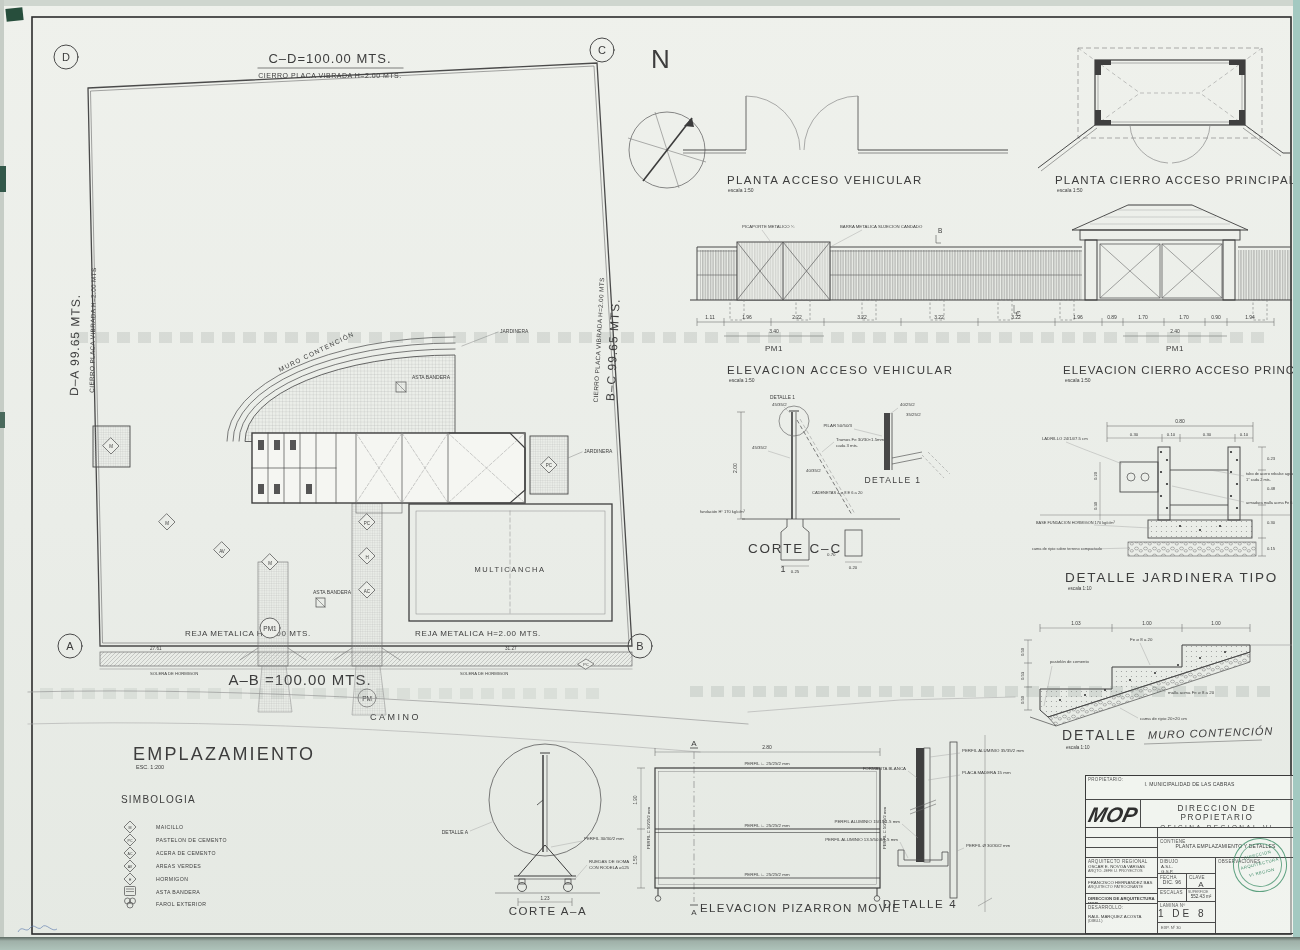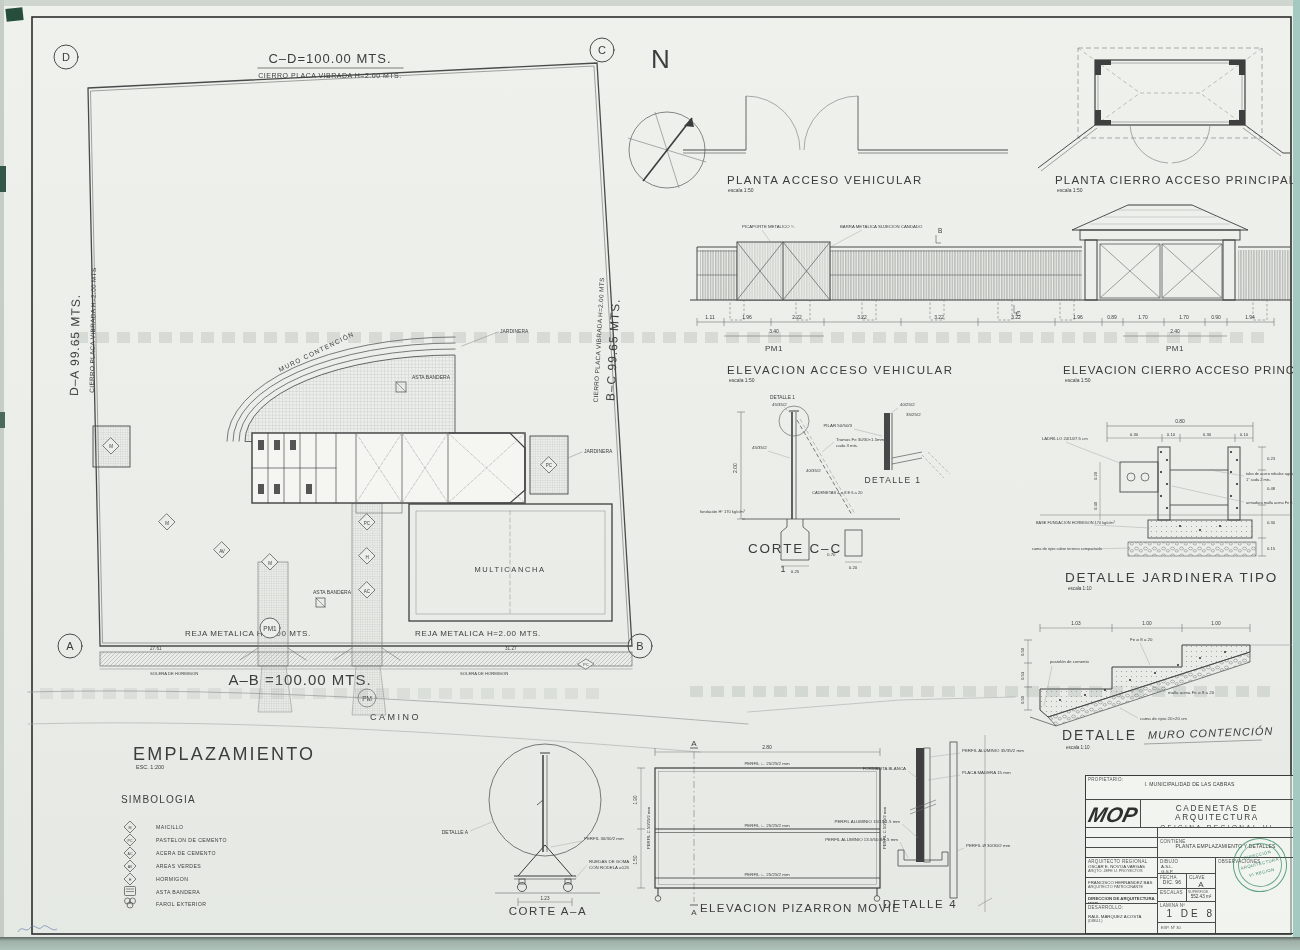--- a/index.html
+++ b/index.html
@@ -665,21 +665,21 @@
   
   <div class="tb">
     <div class="cell" style="left:0;top:0;width:207px;height:24px;border-right:none;">
       <span class="lab">PROPIETARIO:</span>
       <span class="val2">I. MUNICIPALIDAD DE LAS CABRAS</span>
     </div>
     <div class="cell" style="left:0;top:24px;width:55px;height:28px;">
       <span class="moplogo">MOP</span>
     </div>
     <div class="cell" style="left:55px;top:24px;width:152px;height:28px;border-right:none;">
-      <span class="org1">CADENETAS DE ARQUITECTURA</span>
+      <span class="org1">DIRECCION DE PROPIETARIO</span>
       <span class="org2">OFICINA REGIONAL VI REGION</span>
     </div>
     <div class="cell" style="left:0;top:52px;width:72px;height:10px;">
       
       <span style="font-size:5px;margin-left:6px;">VI REGION</span>
     </div>
     <div class="cell" style="left:72px;top:52px;width:135px;height:10px;border-right:none;">
       
       
     </div>
@@ -729,21 +729,21 @@
     </div>
     <div class="cell" style="left:72px;top:113px;width:29px;height:13px;">
       <span class="lab">ESCALAS</span>
     </div>
     <div class="cell" style="left:101px;top:113px;width:29px;height:13px;">
       <span style="font-size:3.4px;color:#666;display:block;padding:1px 0 0 1px;">SUPERFICIE</span>
       <span style="font-size:4.6px;display:block;text-align:center;">552.43 m²</span>
     </div>
     <div class="cell" style="left:72px;top:126px;width:58px;height:21px;">
       <span class="lab">LAMINA Nº</span>
-      <span style="font-size:10px;letter-spacing:3px;display:block;text-align:right;">1 DE 8</span>
+      <span style="font-size:10px;letter-spacing:3px;display:block;text-align:left;">1 DE 8</span>
     </div>
     <div class="cell" style="left:72px;top:147px;width:58px;height:10px;border-bottom:none;">
       <span style="font-size:4px;display:block;padding:2px 0 0 3px;color:#555;">EXP. Nº 30</span>
     </div>
 
     <div class="cell" style="left:130px;top:82px;width:77px;height:75px;border-right:none;border-bottom:none;">
       <span class="lab">OBSERVACIONES</span>
     </div>
     <div class="stamp">
       <div class="inner"></div>

